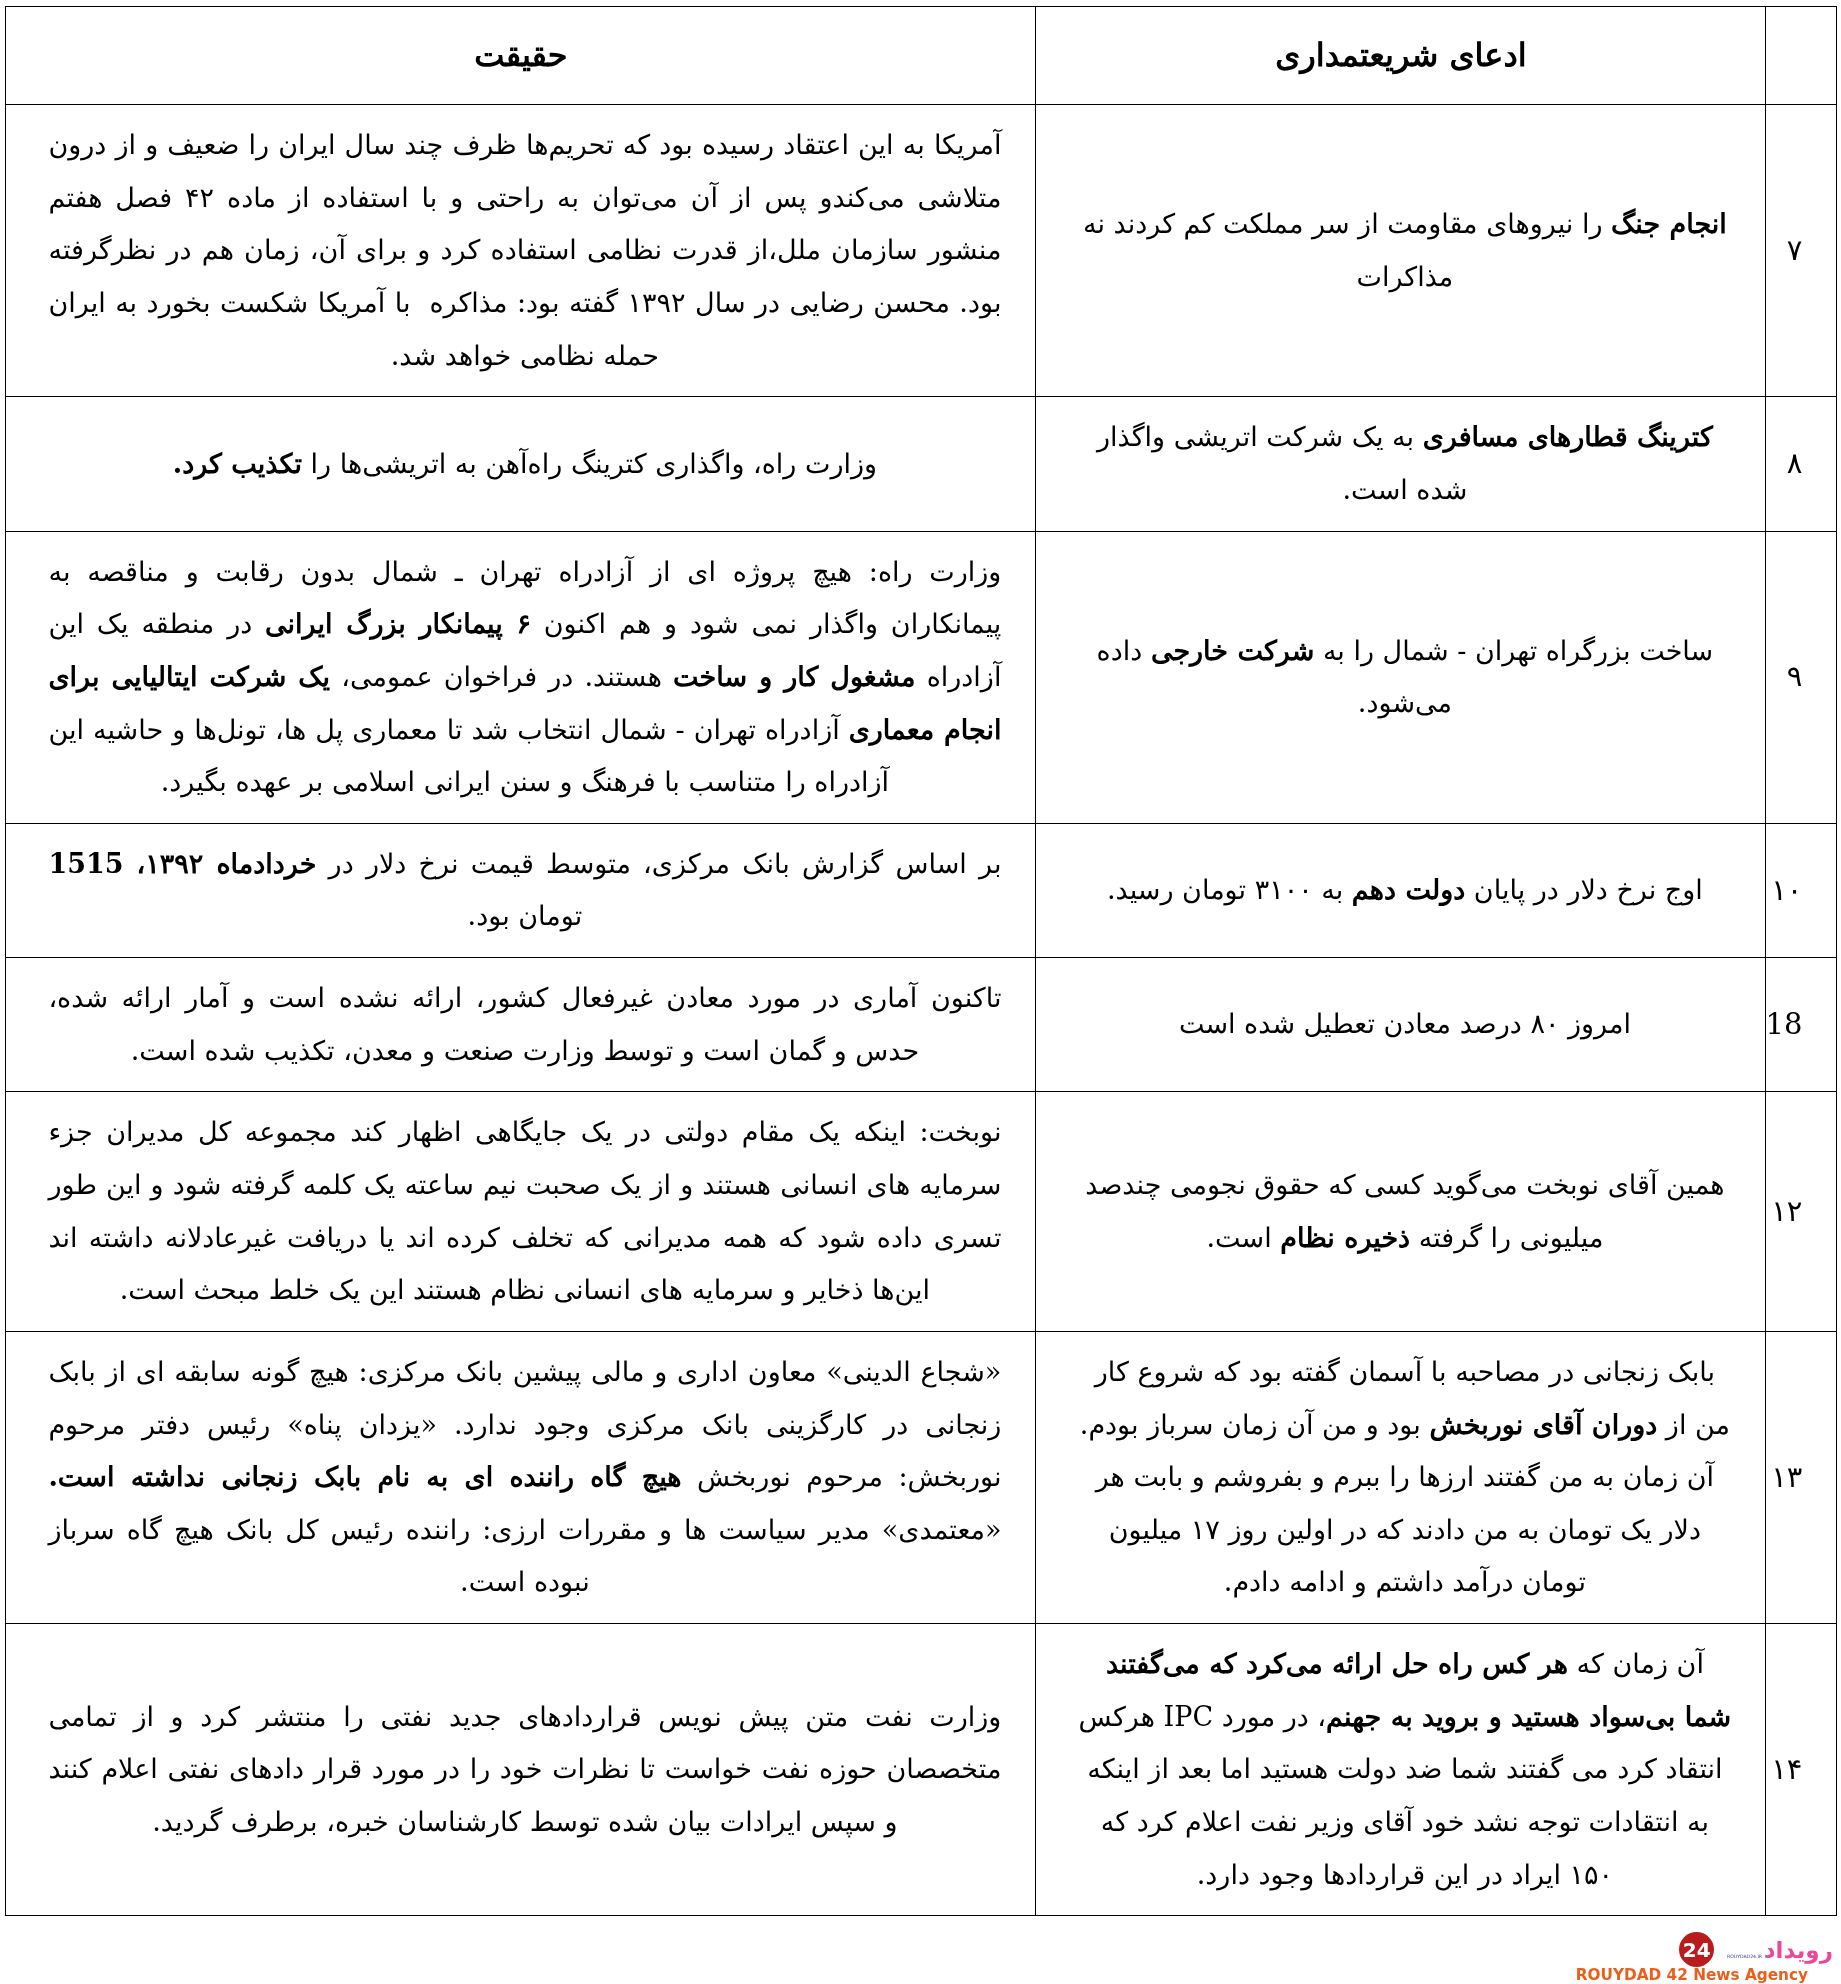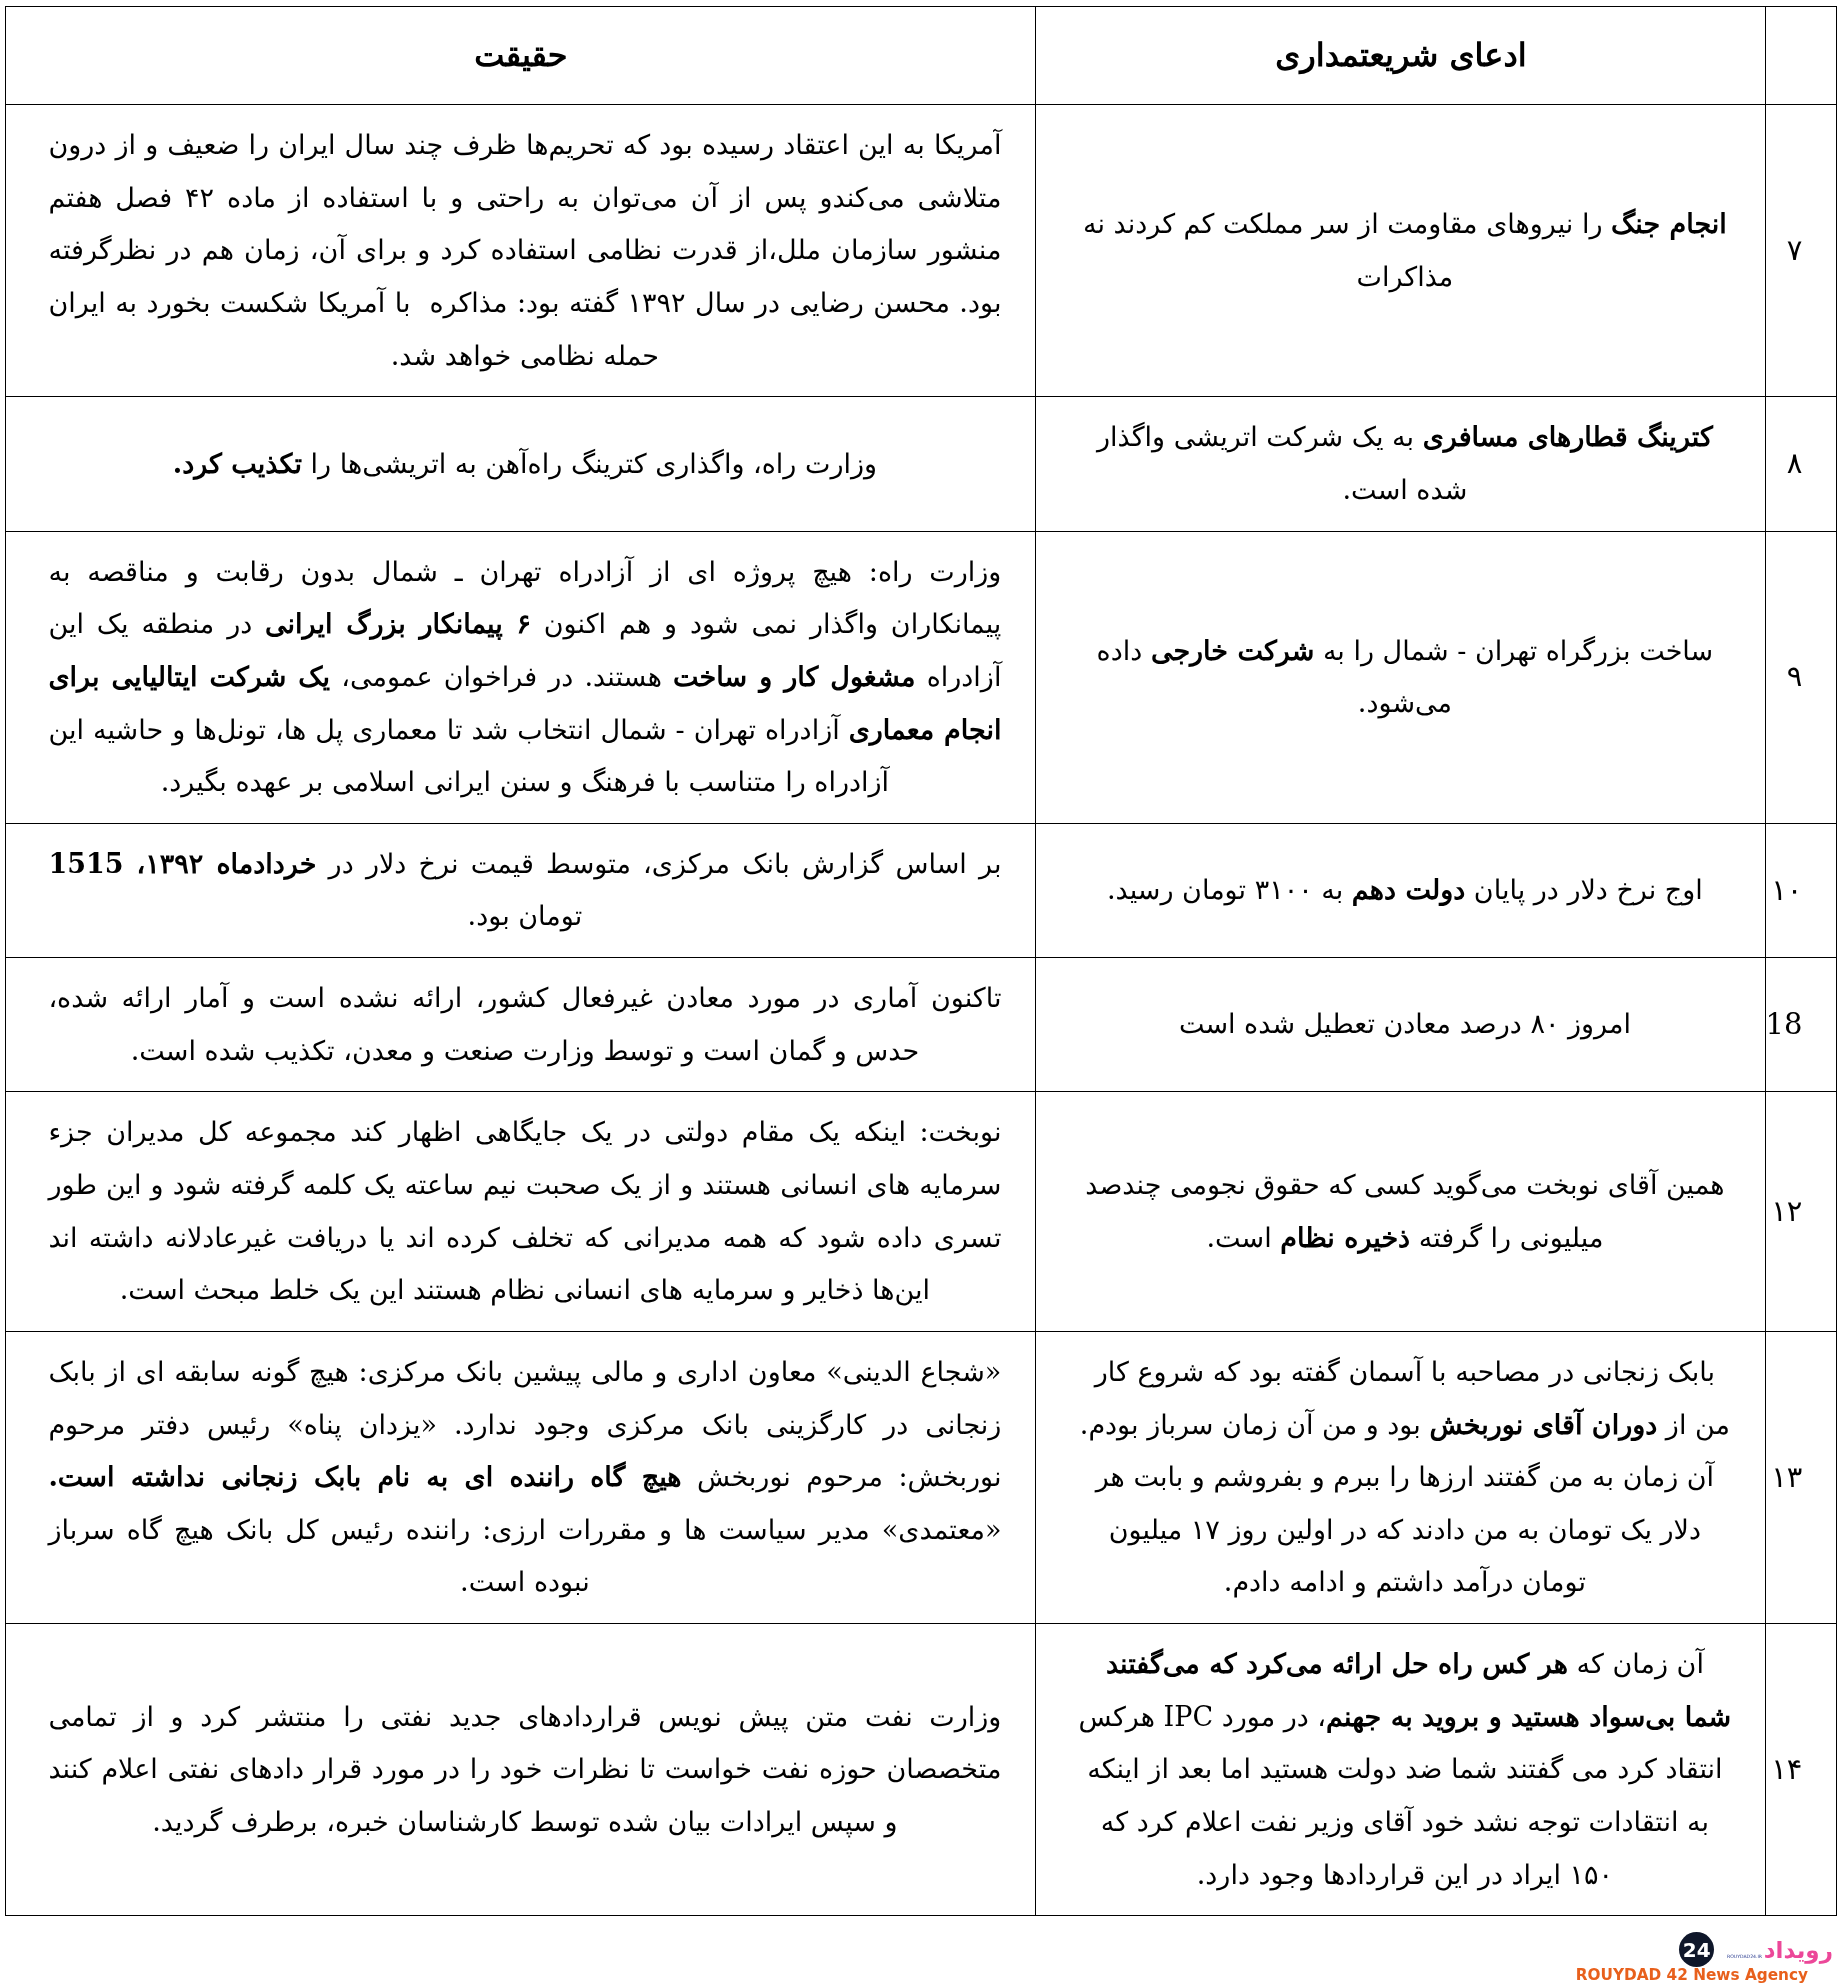--- a/index.html
+++ b/index.html
@@ -117,21 +117,21 @@
     font-weight: bold;
     font-size: 23px;
     color: #ec4899;
     letter-spacing: -0.8px;
     padding-left: 48px;
   }
   .wm-circle {
     width: 35px;
     height: 35px;
     border-radius: 50%;
-    background: #0f172a;
+    background: #b91c1c;
     color: #ffffff;
     font-family: "DejaVu Sans", "Liberation Sans", sans-serif;
     font-weight: bold;
     font-size: 20px;
     display: flex;
     align-items: center;
     justify-content: center;
     margin-right: 1.5px;
     direction: ltr;
   }

